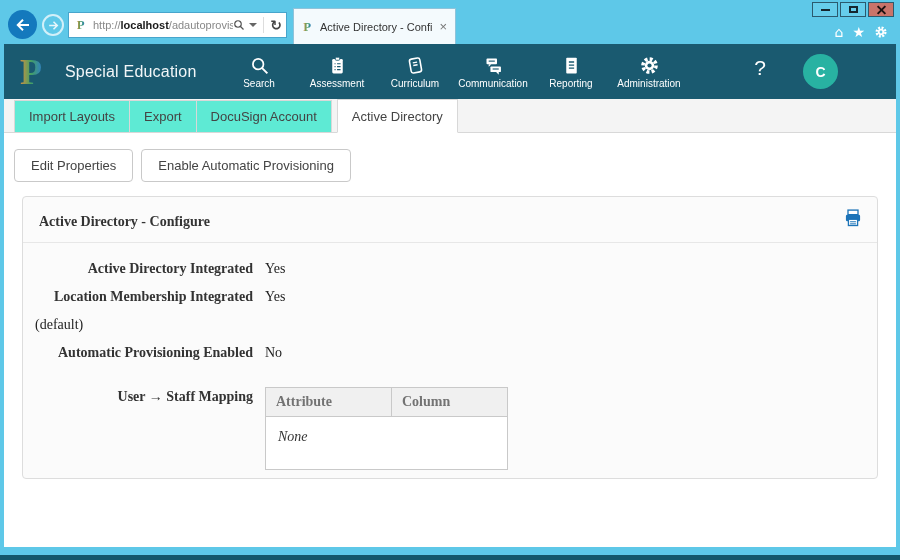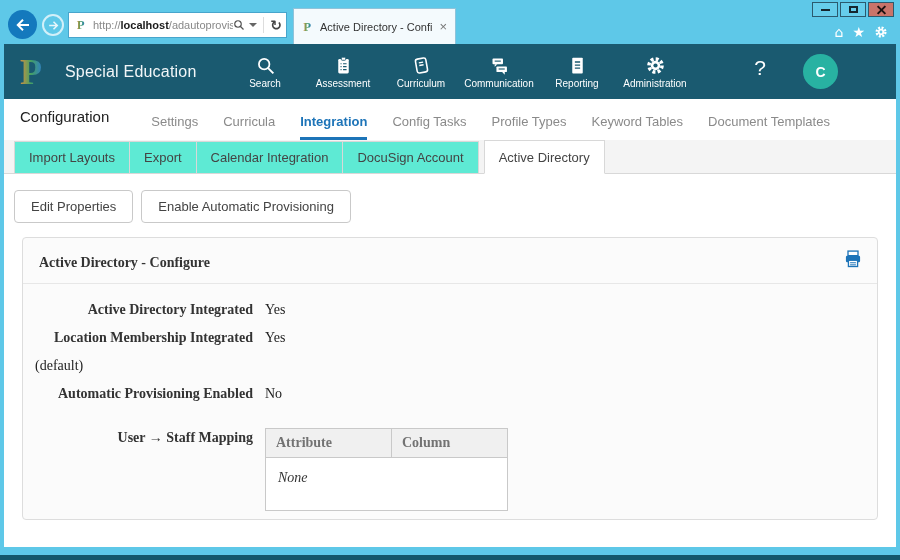--- a/index.html
+++ b/index.html
@@ -34,21 +34,21 @@
   .qi-txt { font-family:"DejaVu Sans", sans-serif; font-size:14px; line-height:1; }
 
   
   .viewport { position:absolute; left:4px; right:4px; top:44px; height:503px; background:#fff; overflow:hidden; }
   .bottombar { position:absolute; left:0; right:0; bottom:0; height:5px; background:#14576b; }
 
   
   .appbar { position:relative; height:55px; background:#1a5a70; display:flex; align-items:center; }
   .logo { margin-left:16px; }
   .app-title { color:#f2f6f8; font-size:16px; margin-left:21px; letter-spacing:.2px; }
-  .navitems { position:absolute; left:222px; top:0; height:55px; display:flex; }
+  .navitems { position:absolute; left:216px; top:0; height:55px; display:flex; }
   .navitem { width:78px; display:flex; flex-direction:column; align-items:center; justify-content:center; gap:2px; color:#fff; cursor:pointer; }
   .navitem .nlabel { font-size:10px; }
   .helpbtn { position:absolute; right:130px; top:12px; color:#fff; font-size:21px; cursor:pointer; }
   .avatar { position:absolute; right:58px; top:10px; width:35px; height:35px; border-radius:50%; background:#28b2a2; color:#fff; font-size:14px; font-weight:bold; display:flex; align-items:center; justify-content:center; cursor:pointer; }
 
   
   .cfgrow { height:41px; display:flex; align-items:flex-end; padding:0 16px; }
   .cfgtitle { font-size:15px; color:#222; align-self:flex-start; margin-top:9px; margin-right:26px; }
   .maintabs { display:flex; gap:25px; margin-left:16px; }
   .maintab { font-size:13px; color:#8a8a8a; padding-bottom:8px; border-bottom:3px solid transparent; cursor:pointer; white-space:nowrap; }
@@ -214,37 +214,24 @@
               <circle cx="12" cy="12" r="2.4" fill="#1a5a70"></circle>
             </svg>
           <span class="nlabel">Administration</span>
         </div>
       </div>
 
       <span class="helpbtn">?</span>
       <div class="avatar">C</div>
     </div>
 
-    <div class="cfgrow">
-      <span class="cfgtitle">Configuration</span>
-      <div class="maintabs">
-        <span class="maintab">Settings</span>
-        <span class="maintab">Curricula</span>
-        <span class="maintab active">Integration</span>
-        <span class="maintab">Config Tasks</span>
-        <span class="maintab">Profile Types</span>
-        <span class="maintab">Keyword Tables</span>
-        <span class="maintab">Document Templates</span>
-      </div>
-    </div>
 
     <div class="substrip">
       <span class="subtab">Import Layouts</span>
       <span class="subtab">Export</span>
-      <span class="subtab">Calendar Integration</span>
       <span class="subtab">DocuSign Account</span>
       <span class="subtab active">Active Directory</span>
     </div>
 
     <div class="actions">
       <button class="btn">Edit Properties</button>
       <button class="btn">Enable Automatic Provisioning</button>
     </div>
 
     <div class="panel">

